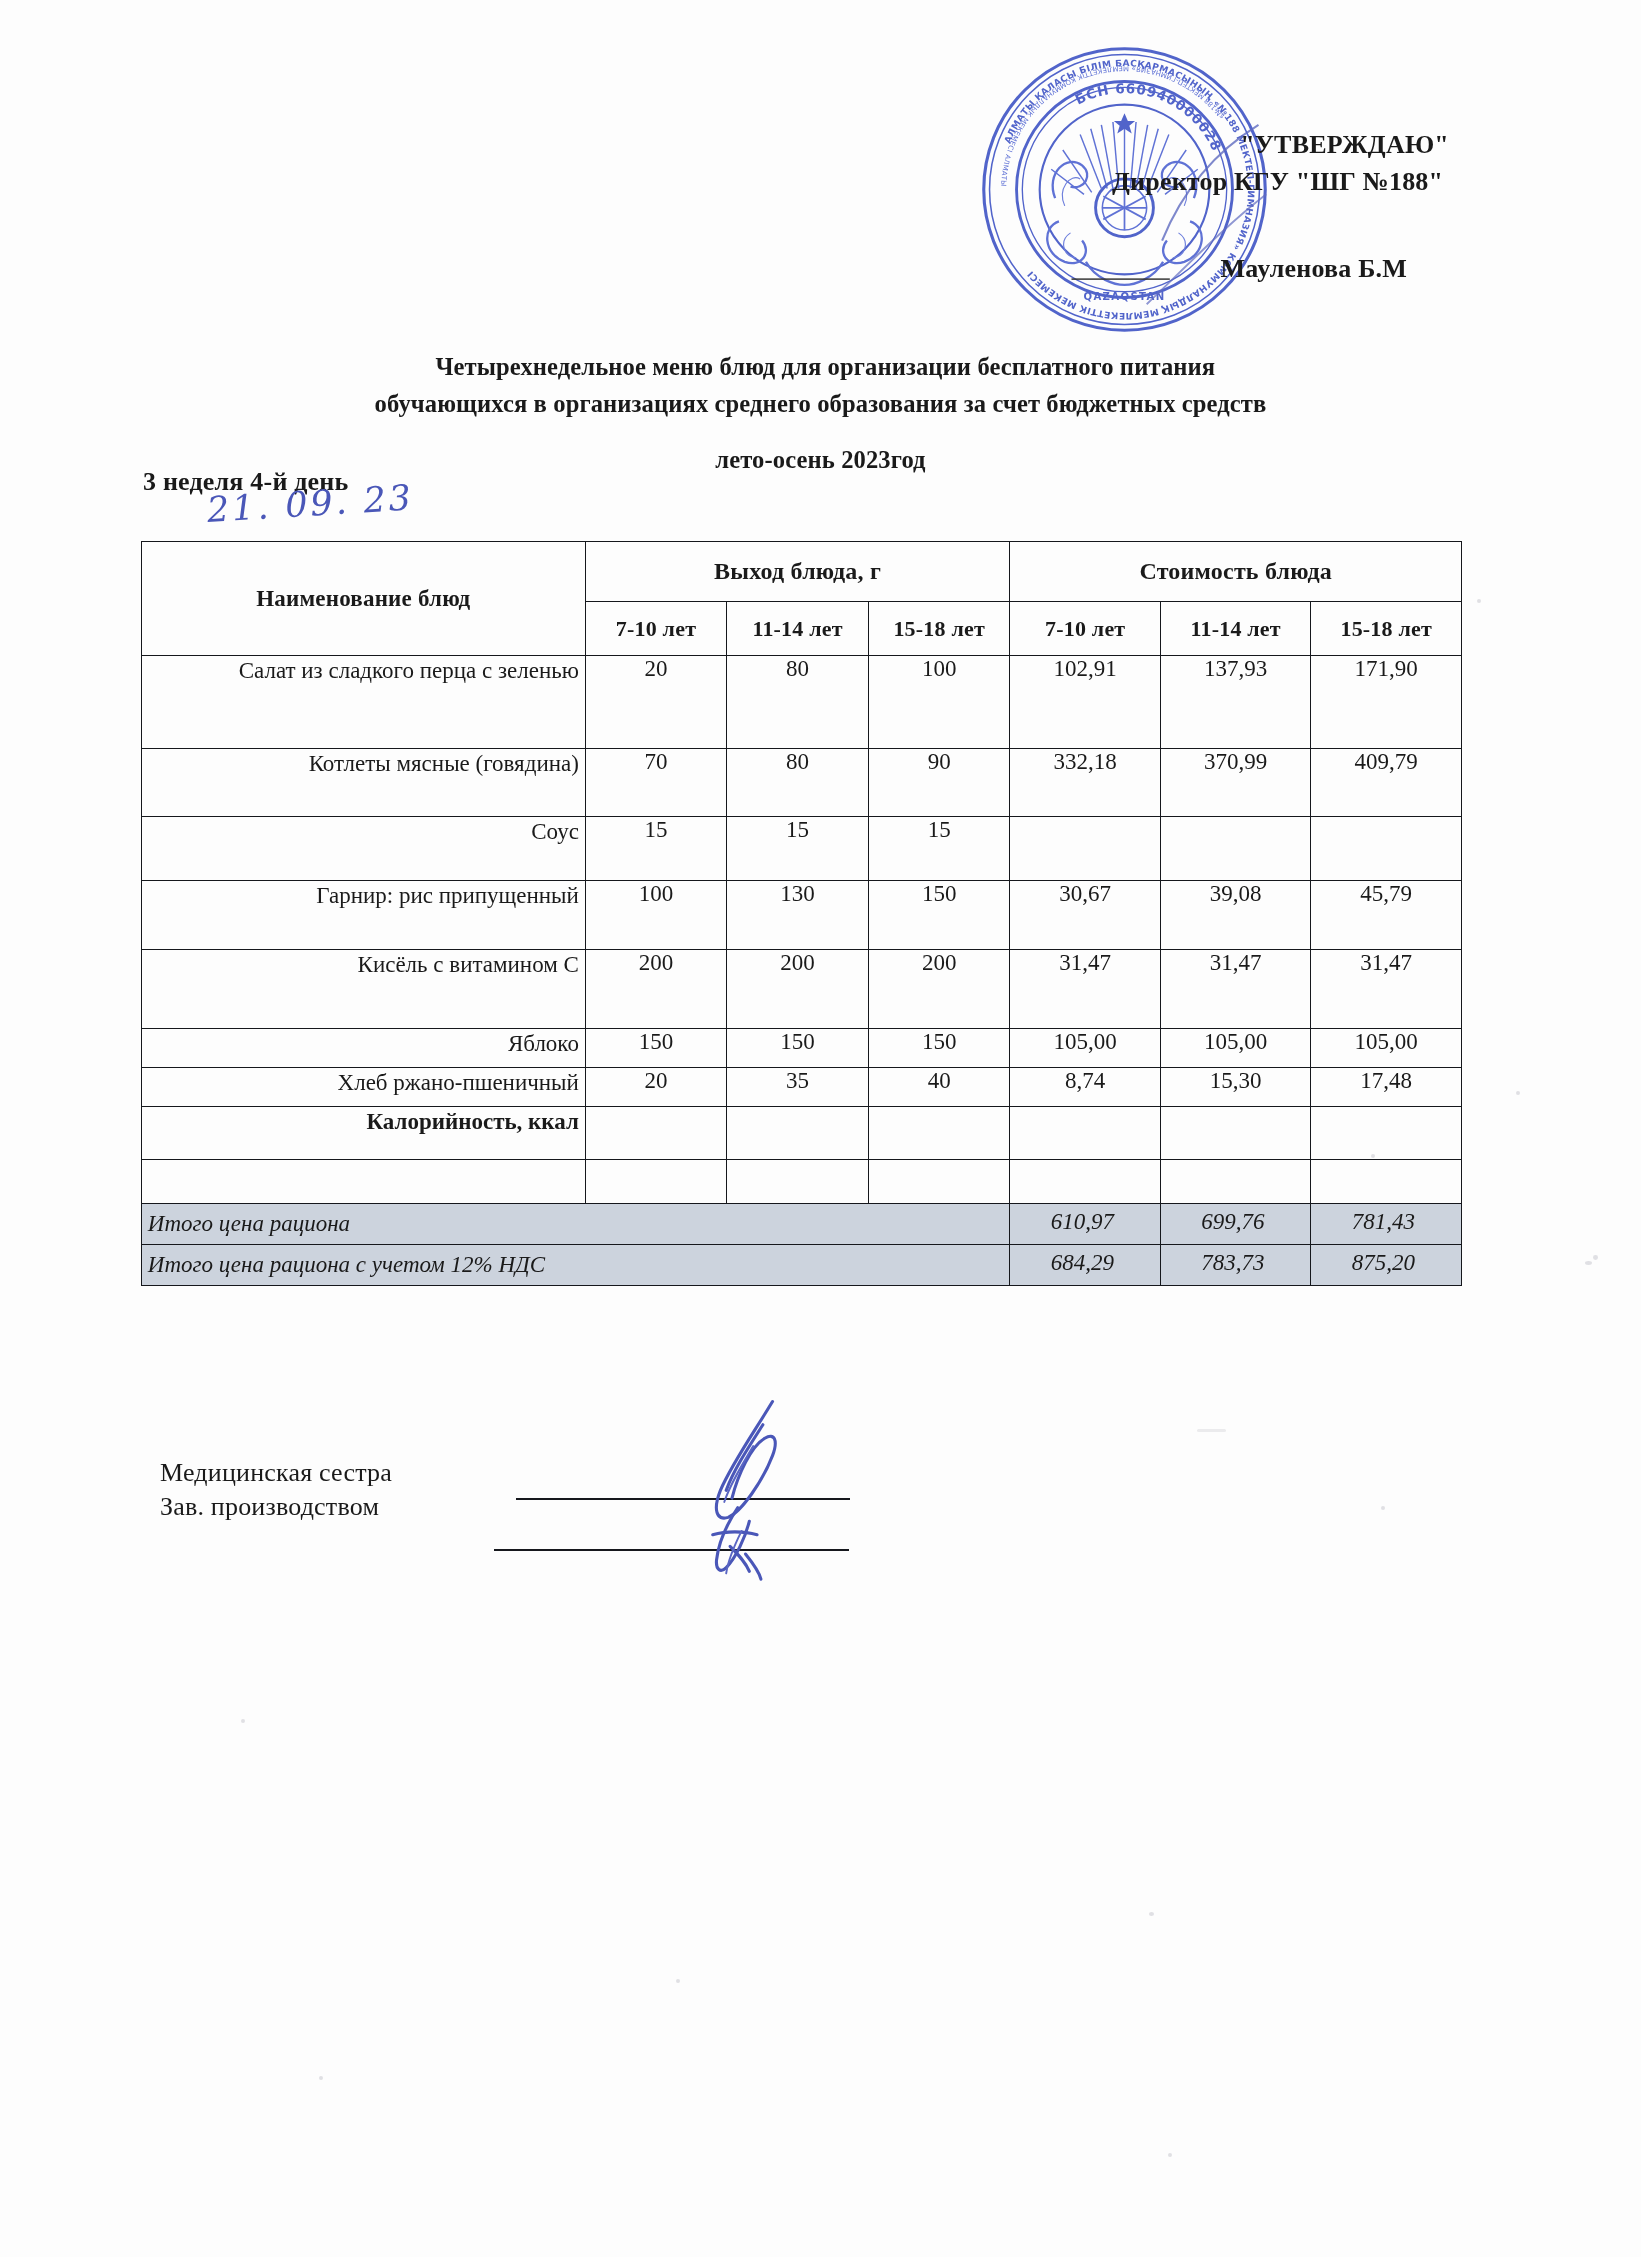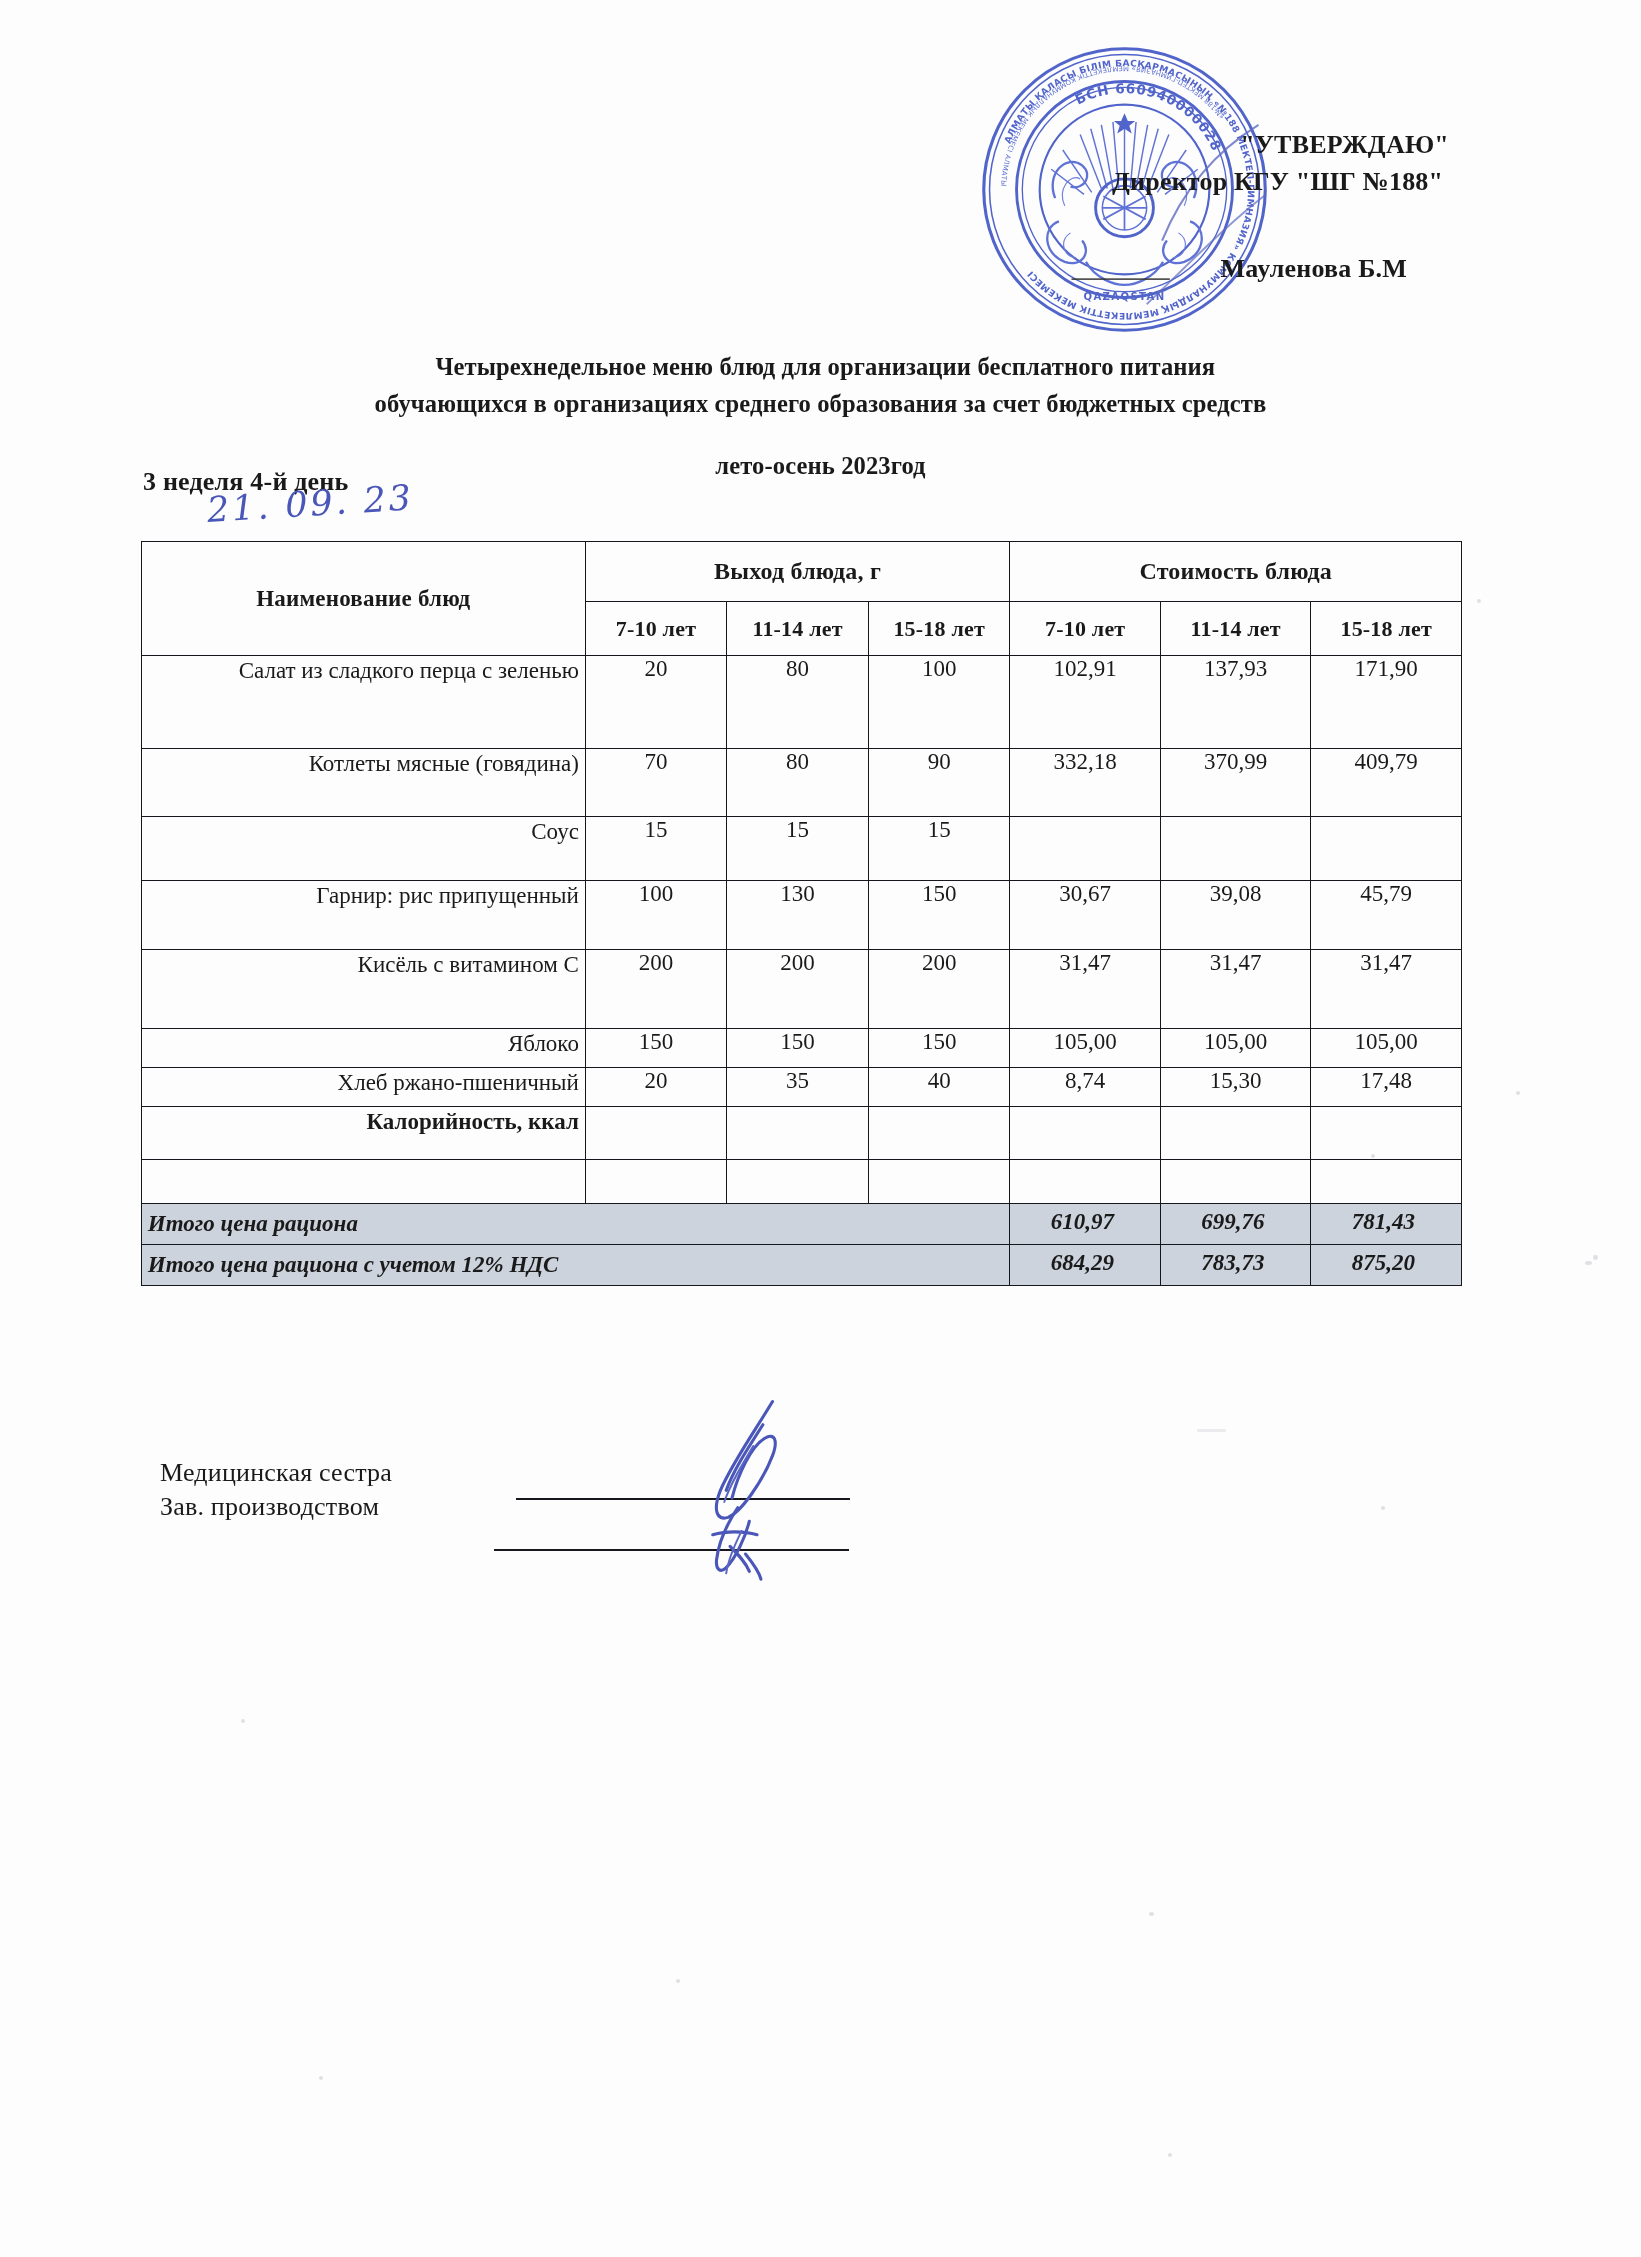--- a/index.html
+++ b/index.html
@@ -54,21 +54,21 @@
     position: absolute;
     left: 0; top: 348px;
     width: 1641px;
     text-align: center;
     font-weight: bold;
     font-size: 24.6px;
     line-height: 1.52;
     letter-spacing: 0.1px;
   }
   .title .l1 { padding-left: 9.7px; }
-  .title .season { margin-top: 24px; }
+  .title .season { margin-top: 18px; }
 
   
   .weekday {
     position: absolute;
     left: 143px; top: 467px;
     font-weight: bold;
     font-size: 26px;
     letter-spacing: 0.2px;
   }
   .handdate {
@@ -130,21 +130,21 @@
   tr.r-kisel td { height: 79px; }
   tr.r-yabloko td { height: 39px; }
   tr.r-hleb td { height: 39px; margin-top: 16px; }
   tr.r-kcal td { height: 53px; }
   tr.r-kcal td.dish { font-weight: bold; }
   tr.r-blank td { height: 44px; }
 
   tr.total td {
     background: #ccd3dd;
     height: 41px;
-    font-weight: bold;
+    font-weight: normal;
     font-style: italic;
     font-size: 23px;
   }
   tr.total td.dish { text-align: left; padding-top: 4.8px; }
   tr.total td.num { text-align: center; padding-right: 11.6px; padding-top: 4.8px; }
 
   
   .sig {
     position: absolute;
     left: 160px; top: 1456px;

